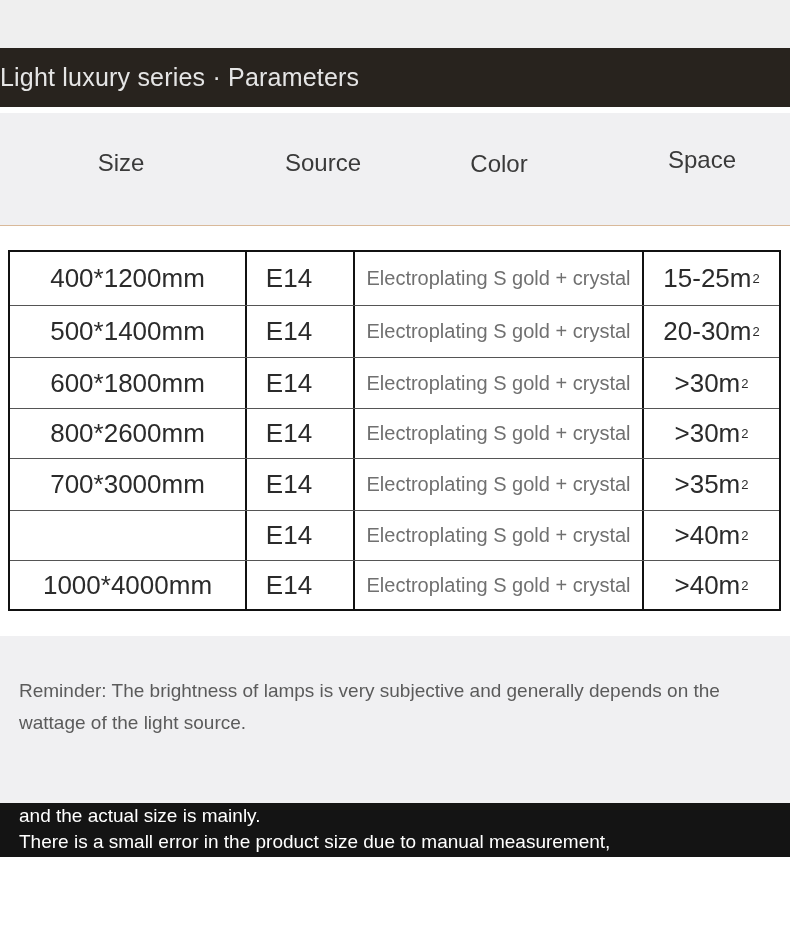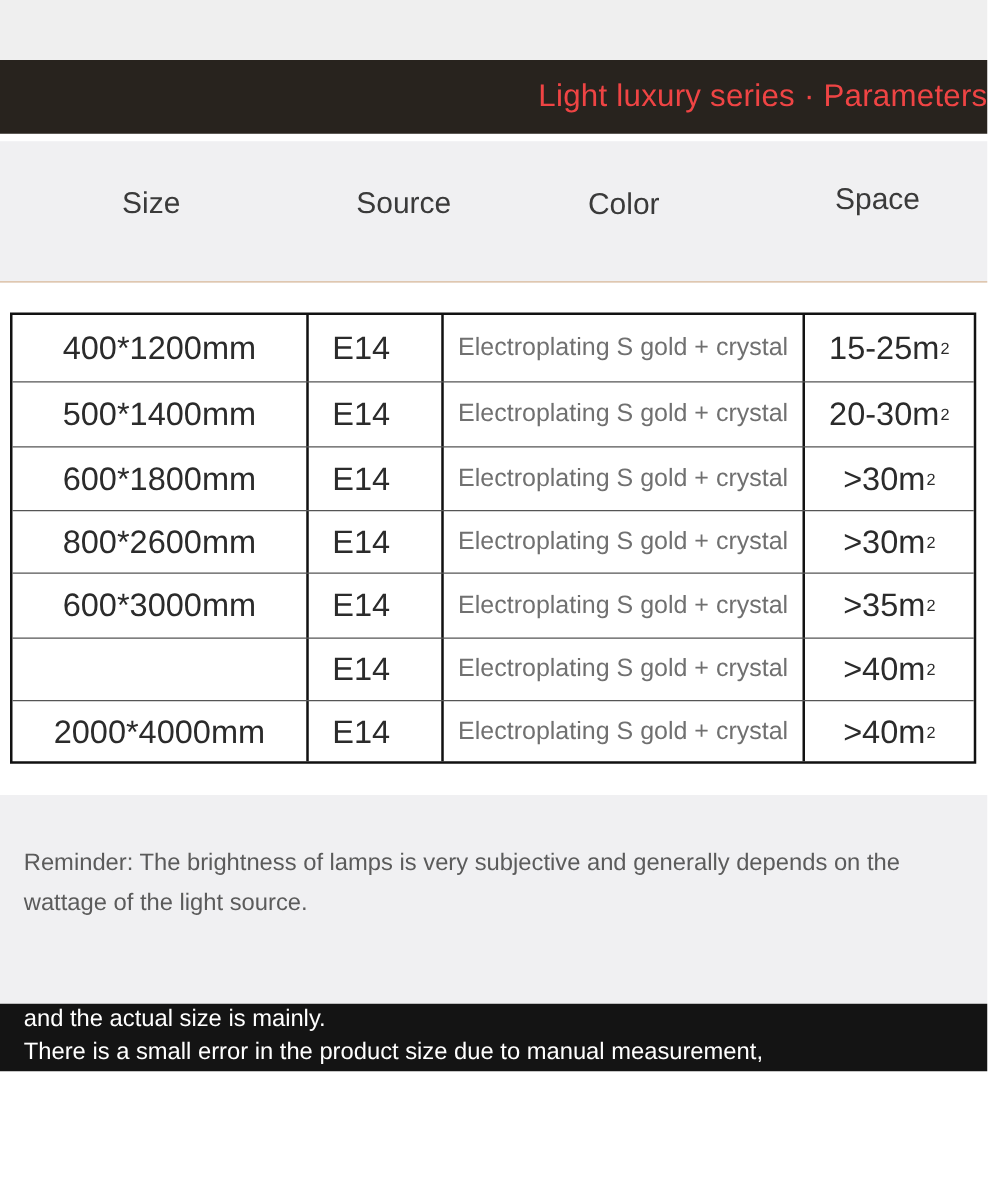--- a/index.html
+++ b/index.html
@@ -4,22 +4,22 @@
 <style>
   html, body { margin: 0; padding: 0; }
   body {
     width: 790px; height: 943px; position: relative; overflow: hidden;
     background: #ffffff;
     font-family: "Liberation Sans", "DejaVu Sans", sans-serif;
   }
   .top-band { position: absolute; left: 0; top: 0; width: 790px; height: 48px; background: #efefef; }
   .title-bar {
     position: absolute; left: 0; top: 48px; width: 790px; height: 59px;
-    background: #28231e; color: #ef4444;
-    display: flex; align-items: center; justify-content: flex-end;
+    background: #28231e; color: #e5e5e5;
+    display: flex; align-items: center; justify-content: flex-start;
     font-size: 25px; letter-spacing: 0.2px;
   }
   .header-band {
     position: absolute; left: 0; top: 113px; width: 790px; height: 112px;
     background: #f0f0f2; border-bottom: 1px solid #d9b99a;
   }
   .hdr { position: absolute; font-size: 24px; color: #3a3a3a; transform: translateX(-50%); }
   .table {
     position: absolute; left: 8px; top: 250px; width: 773px; height: 361px;
     border: 2px solid #111; box-sizing: border-box; background: #fff; text-align: right;
@@ -99,38 +99,38 @@
   <div class="row" style="top:156px; height:50px;">
     <div class="cell c-size">800*2600mm</div>
     <div class="cell c-source">E14</div>
     <div class="cell c-color">Electroplating S gold + crystal</div>
     <div class="cell c-space">
         <span>&gt;30m</span>
         <sup>2</sup>
       </div>
   </div>
   <div class="row" style="top:206px; height:52px;">
-    <div class="cell c-size">600*3000mm</div>
+    <div class="cell c-size">700*3000mm</div>
     <div class="cell c-source">E14</div>
     <div class="cell c-color">Electroplating S gold + crystal</div>
     <div class="cell c-space">
         <span>&gt;35m</span>
         <sup>2</sup>
       </div>
   </div>
   <div class="row" style="top:258px; height:50px;">
     <div class="cell c-source">E14</div>
     <div class="cell c-color">Electroplating S gold + crystal</div>
     <div class="cell c-space">
         <span>&gt;40m</span>
         <sup>2</sup>
       </div>
   </div>
   <div class="row" style="top:308px; height:49px;">
-    <div class="cell c-size">2000*4000mm</div>
+    <div class="cell c-size">1000*4000mm</div>
     <div class="cell c-source">E14</div>
     <div class="cell c-color">Electroplating S gold + crystal</div>
     <div class="cell c-space">
         <span>&gt;40m</span>
         <sup>2</sup>
       </div>
   </div>
 </div>
 
 <div class="grey-band"></div>

